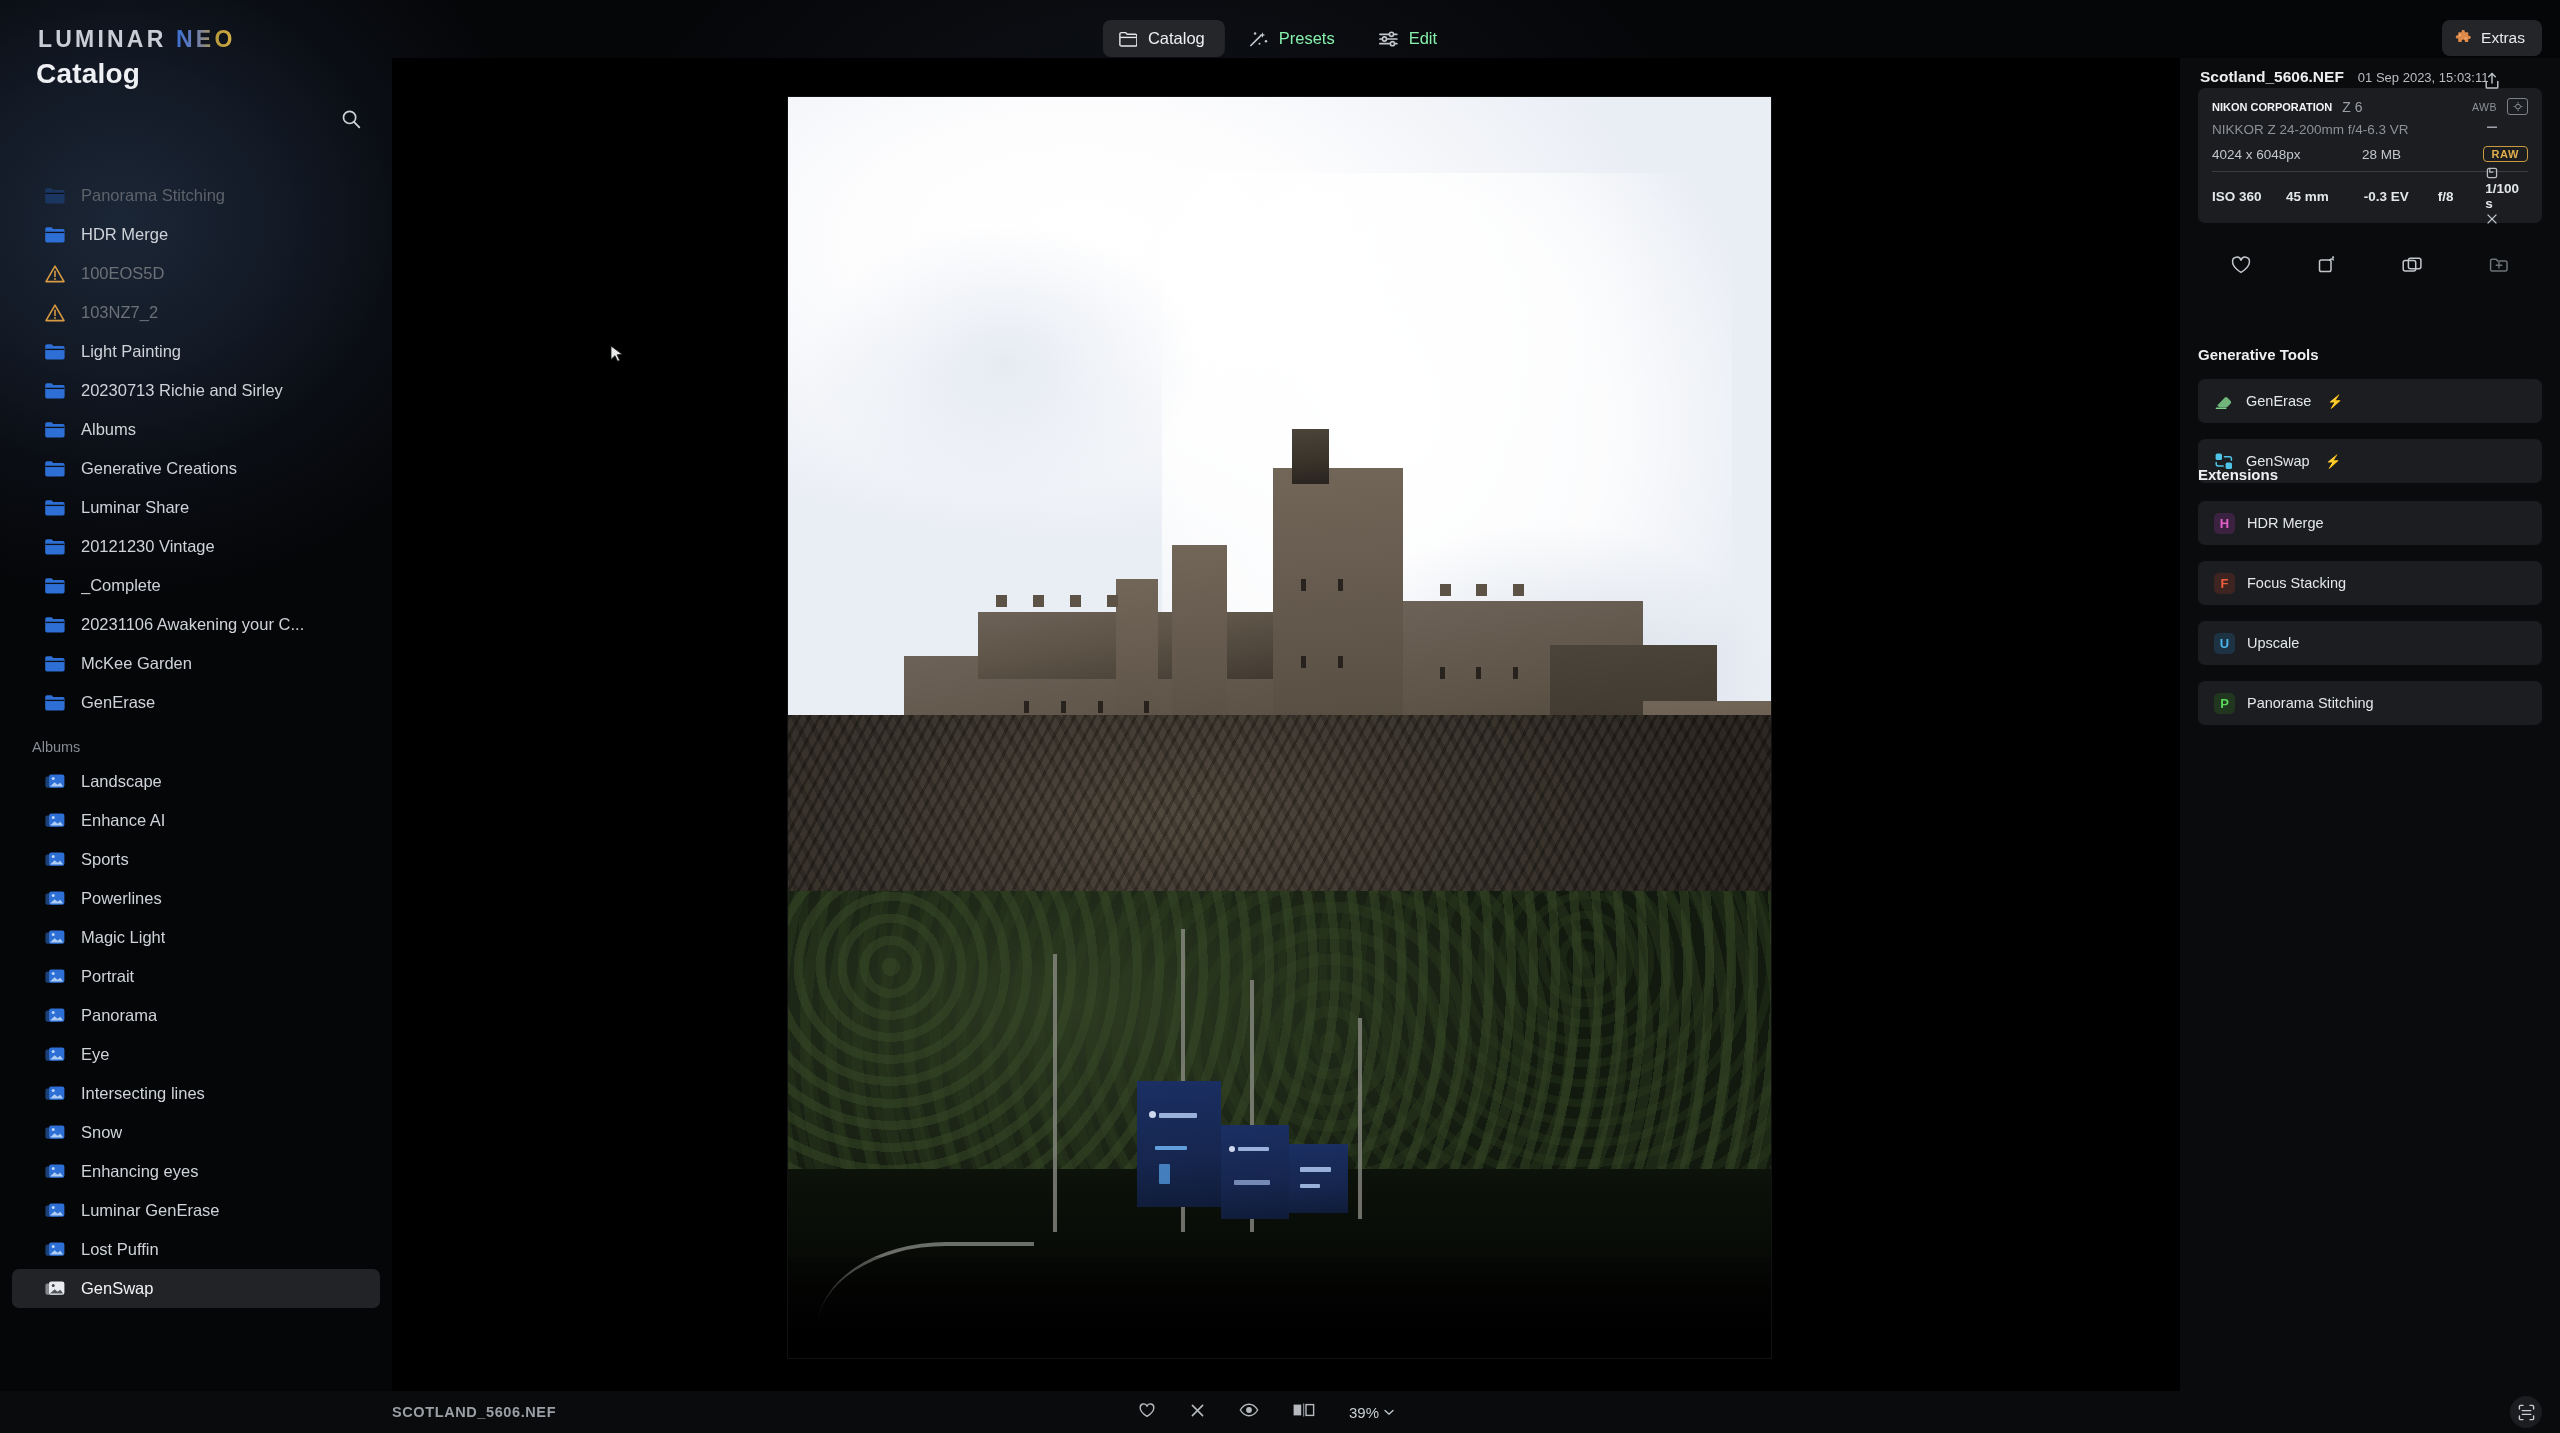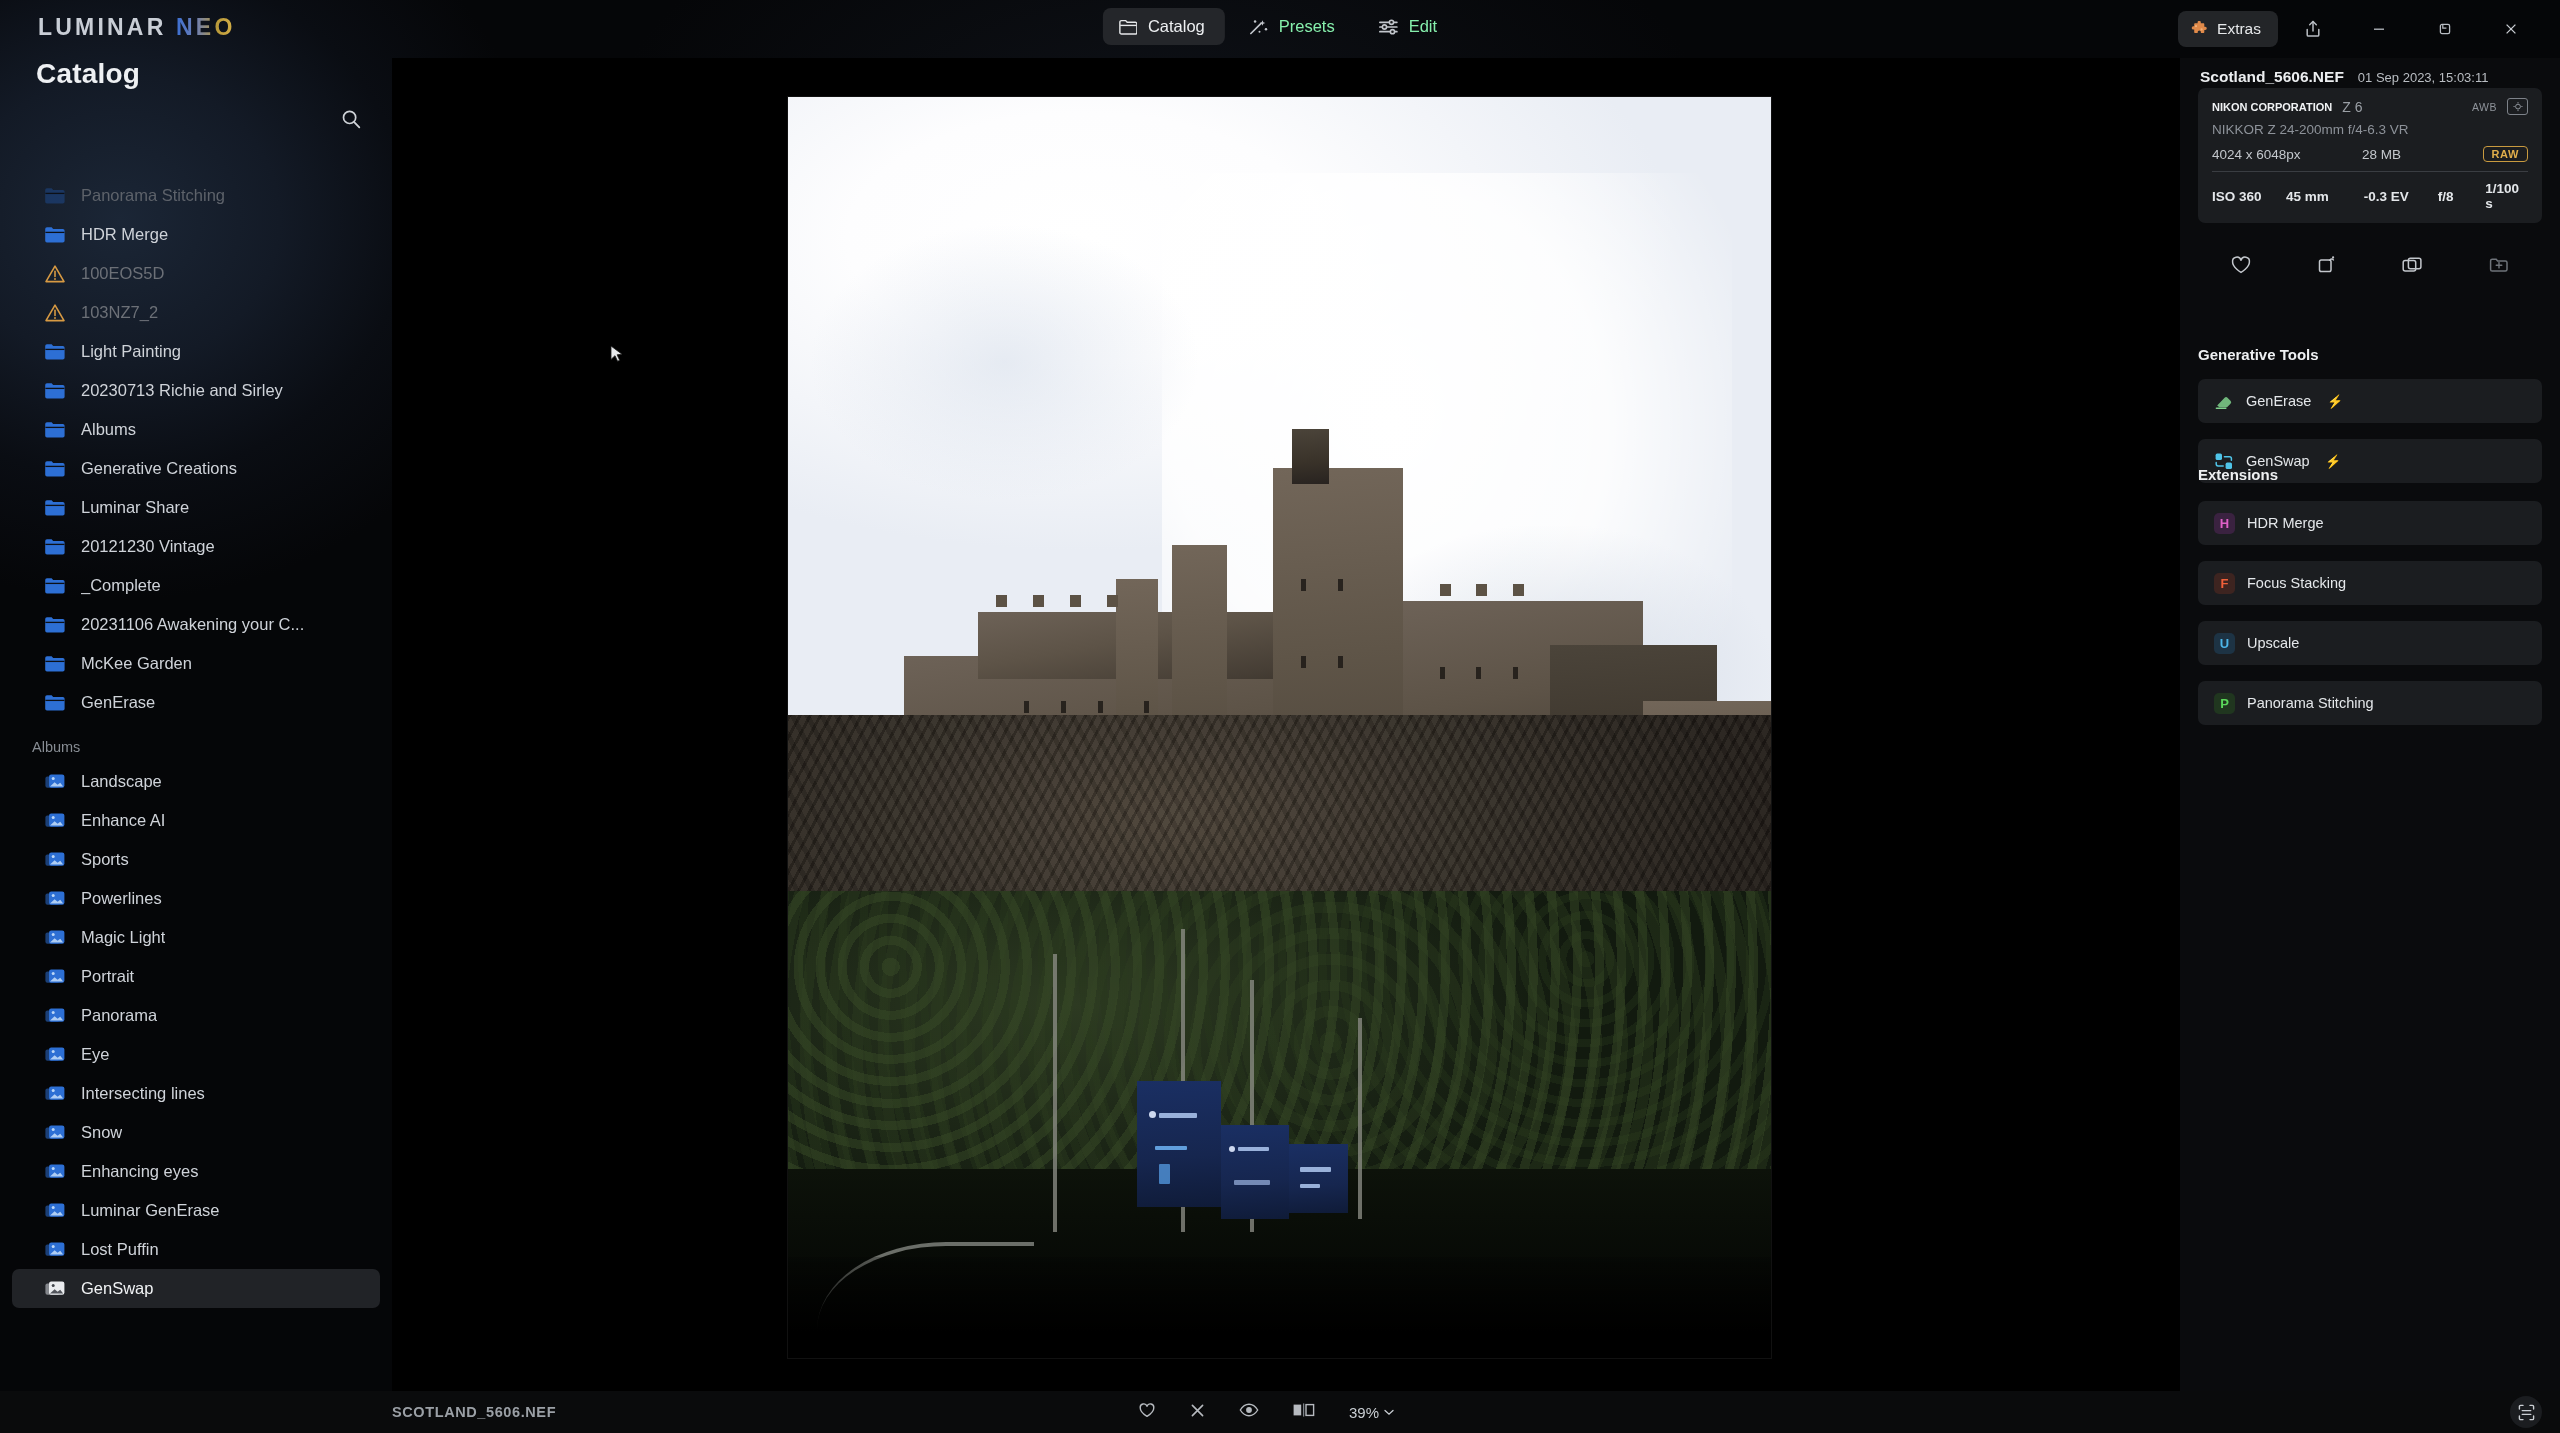--- a/index.html
+++ b/index.html
@@ -29,21 +29,21 @@
   }
   .ambient2 {
     position: absolute; left: 560px; top: 0;
     width: 1500px; height: 620px;
     background: radial-gradient(ellipse 700px 330px at 600px 120px, #0e1117 0%, rgba(5,6,8,0) 78%);
     pointer-events: none;
   }
 
   
   .titlebar {
-    position: absolute; left: 0; top: 0;
+    position: absolute; left: 0; top: 12px;
     width: 2560px; height: 58px;
     display: flex; align-items: center;
     z-index: 40;
     padding-left: 11px;
   }
   .logo {
     position: absolute; left: 38px; top: 14px;
     font-size: 23px; font-weight: 700; letter-spacing: 3.2px;
   }
   .logo .lum { color: #c9ced6; }
@@ -63,21 +63,21 @@
     padding: 9px 20px 9px 16px;
     border-radius: 8px;
     font-size: 16.5px; color: #86efac;
     cursor: default; white-space: nowrap;
   }
   .ctab.active { background: #24262a; color: #eef0f2; }
   .ctab svg { display: block; }
 
   .topright {
     position: absolute; right: 18px; top: 8px;
-    display: flex; align-items: center; gap: 4px;
+    display: flex; align-items: center; gap: 4px; flex-direction: column;
   }
   .extras-btn {
     display: flex; align-items: center; gap: 9px;
     padding: 9px 17px 9px 13px;
     border-radius: 8px; background: #232528;
     font-size: 15.5px; color: #e6e8ea;
   }
   .winbtn {
     width: 62px; height: 42px;
     display: flex; align-items: center; justify-content: center;

